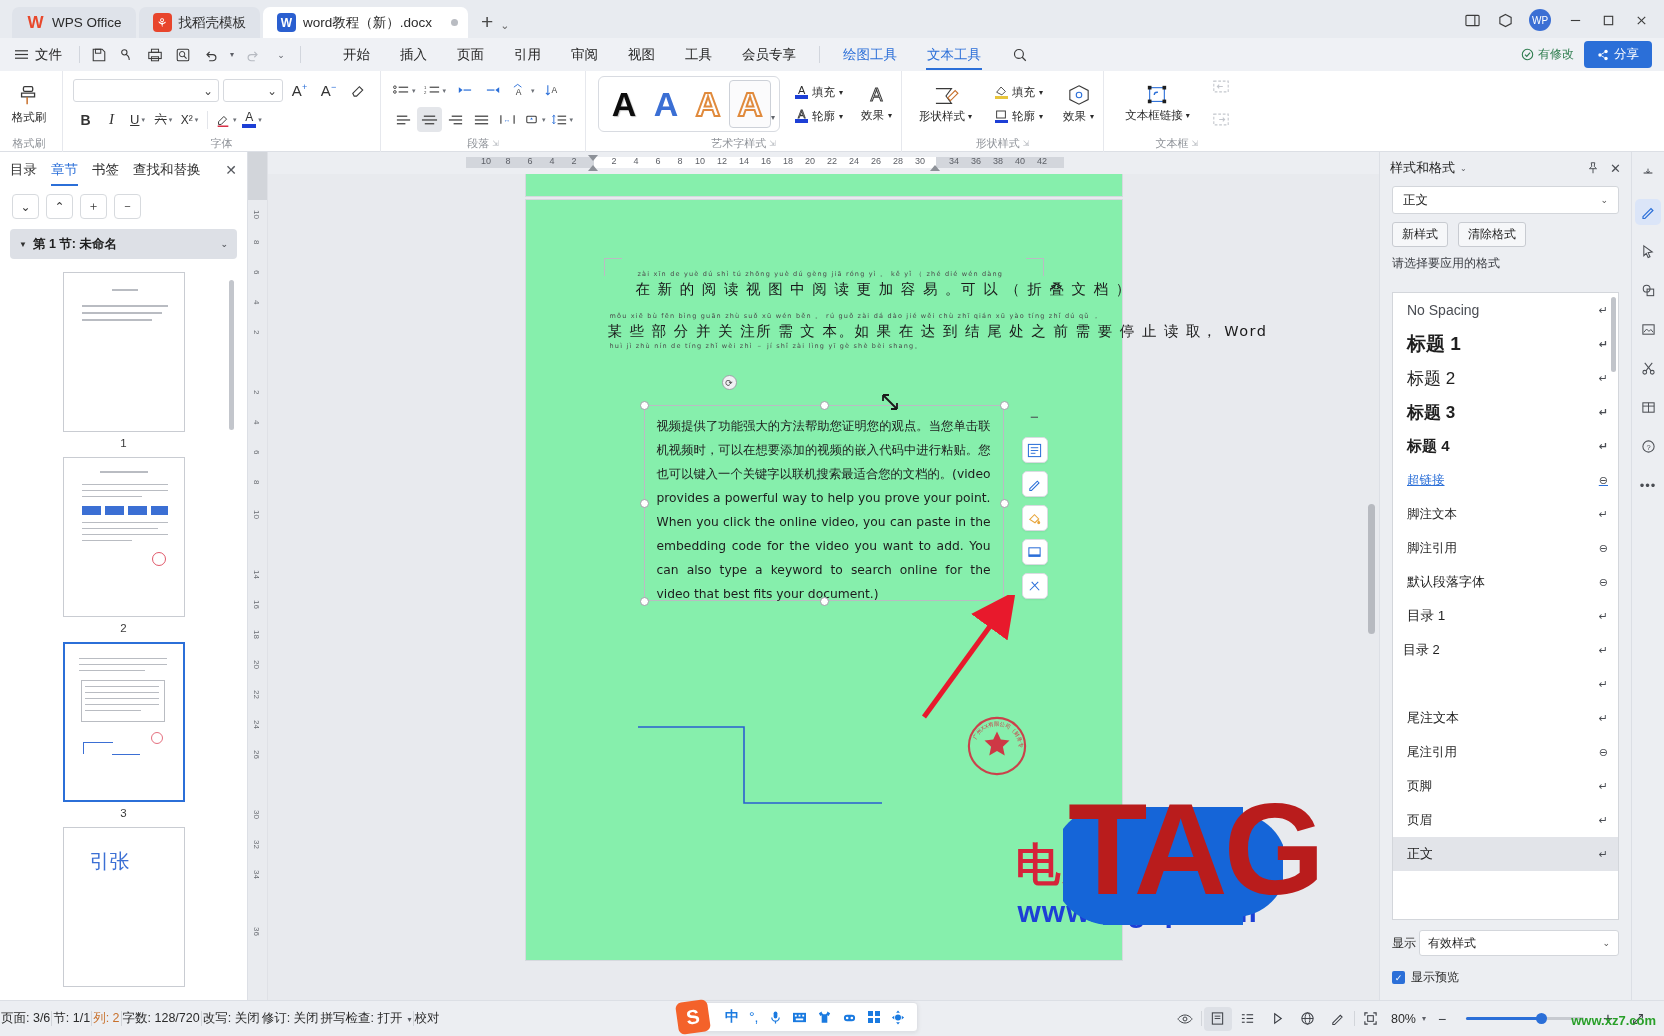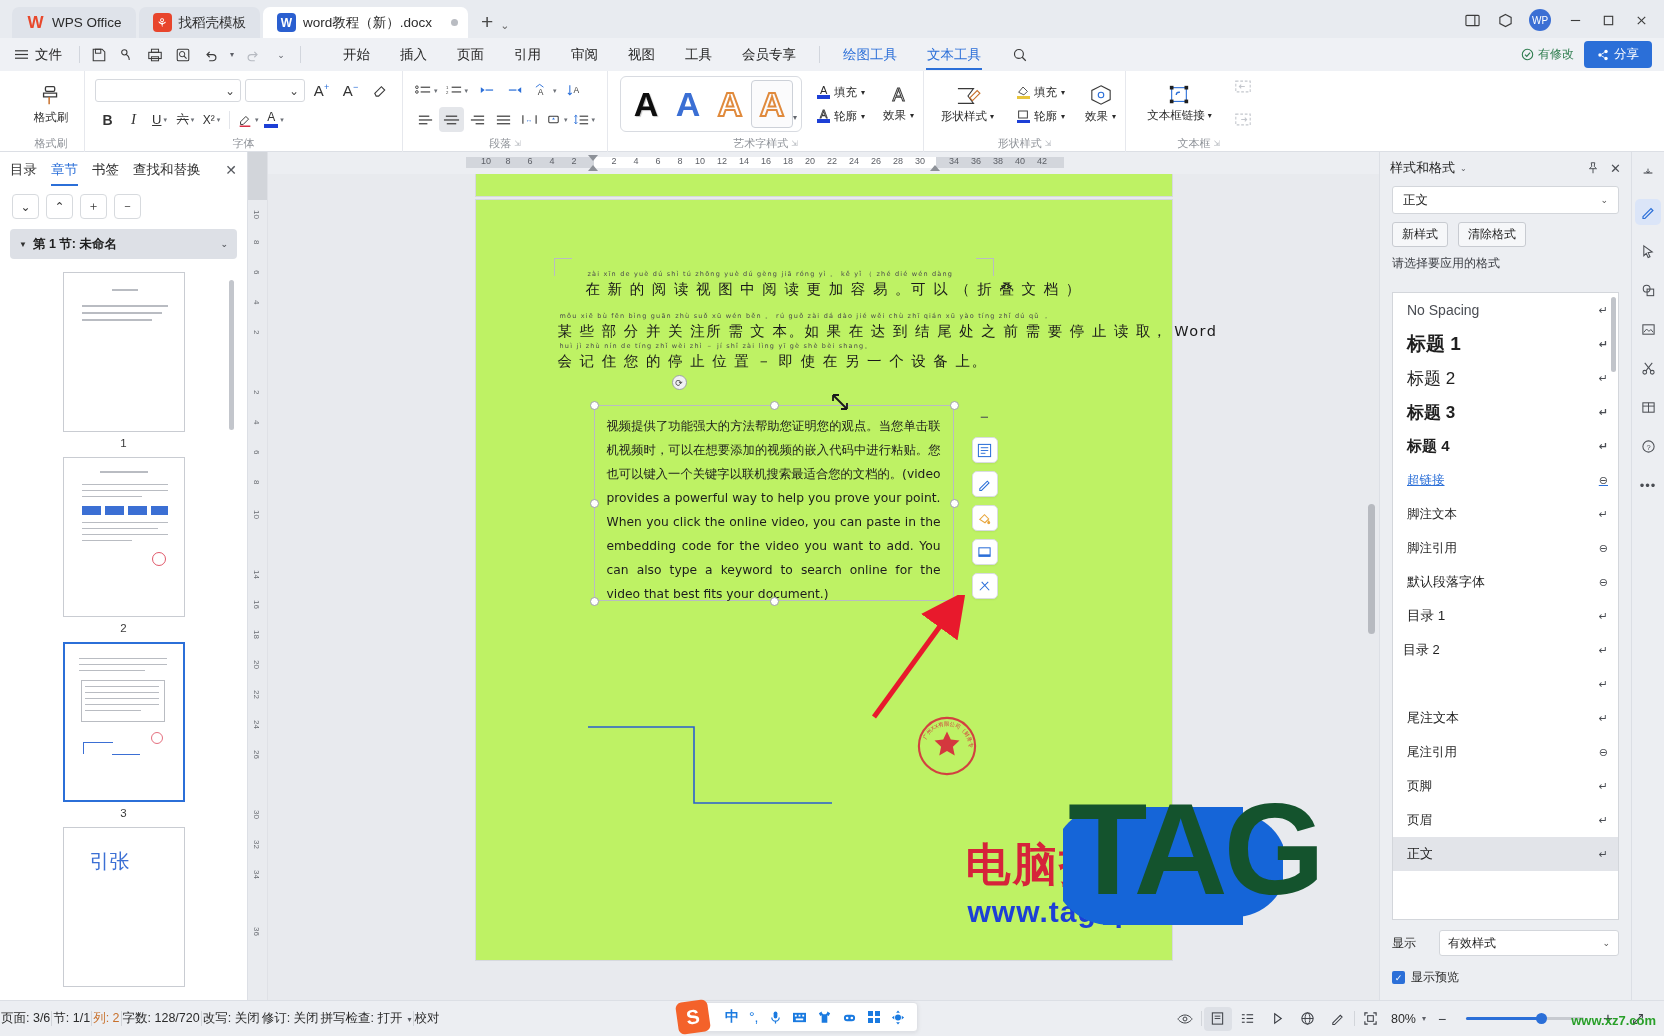--- a/index.html
+++ b/index.html
@@ -161,21 +161,21 @@
   .rh-marg { position: absolute; top: 5px; height: 11px; background: #d3d6dc; }
   .rh-num { position: absolute; top: 4px; transform: translateX(-50%); }
 
   
   .docarea {
     position: absolute; left: 268px; top: 174px; right: 285px; bottom: 36px;
     background: #e8eaee; overflow: hidden;
   }
   .page {
     position: absolute; left: 50%; transform: translateX(-50%); top: 26px;
-    width: 696px; height: 760px; background: #bef264; box-shadow: 0 0 0 1px #d6d9de;
+    width: 596px; height: 760px; background: #86efac; box-shadow: 0 0 0 1px #d6d9de;
   }
   .page.above { top: -38px; height: 60px; }
 
   .ptext { position: absolute; font-family: "DejaVu Sans", sans-serif; color: #1a1a1a; }
   .pyline { font-size: 14.5px; letter-spacing: 1.5px; white-space: nowrap; }
   .pinyin { font-size: 6.5px; color: #4a4a4a; letter-spacing: 1.2px; white-space: nowrap; }
 
   .tbox {
     position: absolute; left: 118px; top: 205px; width: 360px; height: 196px;
     border: 1px solid #b9bcc2;
@@ -231,21 +231,21 @@
   .rp-btn { border: 1px solid #c8cbd1; background: #f6f7f9; border-radius: 3px; padding: 3px 9px;
             font-size: 12px; color: #1f1f1f; cursor: pointer; }
   .rp-hint { padding: 4px 12px 5px; font-size: 12px; color: #3c3f45; }
   .rp-list { position: absolute; left: 12px; right: 12px; top: 140px; bottom: 80px;
              background: #fff; border: 1px solid #d3d6db; overflow: hidden; }
   .rp-item { display: flex; align-items: center; height: 34px; padding: 0 10px 0 14px; cursor: pointer;
              color: #1f1f1f; }
   .rp-item.sel { background: #e2e4e9; }
   .rp-item .mk { margin-left: auto; font-size: 11px; color: #4a4d53; }
   .rp-list-scroll { position: absolute; right: 2px; top: 4px; width: 5px; height: 75px; background: #c1c4ca; border-radius: 3px;}
-  .rp-foot { position: absolute; left: 12px; right: 12px; bottom: 44px; display: flex; align-items: center; gap: 23px;}
+  .rp-foot { position: absolute; left: 12px; right: 12px; bottom: 44px; display: flex; align-items: center; gap: 3px;}
   .rp-foot .lbl { font-size: 12px; color: #2b2b2b; white-space: nowrap; }
   .rp-foot .sel2 { flex: 1; height: 26px; background: #fff; border: 1px solid #d3d6db; border-radius: 3px;
                    display: flex; align-items: center; padding: 0 8px; font-size: 12px; color: #1f1f1f; cursor:pointer;}
   .rp-foot .sel2 .car { margin-left: auto; font-size: 9px; color: #555;}
   .rp-chk { position: absolute; left: 12px; bottom: 14px; display: flex; align-items: center; gap: 6px;
             font-size: 12px; color: #2b2b2b; cursor: pointer;}
   .cbox { width: 13px; height: 13px; background: #2b6fd8; border-radius: 2px; color: #fff;
           display: flex; align-items: center; justify-content: center; font-size: 9px; }
 
   
@@ -427,21 +427,21 @@
             <line x1="5.2" y1="6" x2="8.8" y2="4" stroke="#fff" stroke-width="1"></line>
             <line x1="5.2" y1="8" x2="8.8" y2="10" stroke="#fff" stroke-width="1"></line>
           </svg>
         <span>分享</span>
       </div>
     </div>
   </div>
 
   <div class="ribbon">
 
-    <div class="rgroup" style="padding-left:24px">
+    <div class="rgroup" style="padding-left:2px">
       <div class="rg-body">
         <div class="fmtbrush">
           <span class="gl">
             <svg class="gi" width="26" height="26" viewBox="0 0 28 28">
                 <rect x="8" y="4" width="10" height="5" rx="1.4" fill="none" stroke="#3a3a3a" stroke-width="1.4"></rect>
                 <path d="M6 11h14v4H6z" fill="none" stroke="#3a3a3a" stroke-width="1.4"></path>
                 <path d="M12 15v8" stroke="#c8702b" stroke-width="1.6"></path>
               </svg>
           </span>
           <span class="tx">格式刷</span>
@@ -897,21 +897,20 @@
       <div style="position:absolute;left:78px;top:58px;width:18px;height:18px;border-left:1px solid #b9bcc2;border-top:1px solid #b9bcc2"></div>
       <div style="position:absolute;left:500px;top:58px;width:18px;height:18px;border-right:1px solid #b9bcc2;border-top:1px solid #b9bcc2"></div>
 
       <div class="ptext pinyin" style="left:112px;top:70px">zài xīn de yuè dú shì tú zhōng yuè dú gèng jiā róng yì 。 kě yǐ （ zhé dié wén dàng</div>
       <div class="ptext pyline" style="left:110px;top:80px">在 新 的 阅 读 视 图 中 阅 读 更 加 容 易 。可 以 （ 折 叠 文 档 ）</div>
 
       <div class="ptext pinyin" style="left:84px;top:112px">mǒu xiē bù fēn bìng guān zhù suǒ xū wén běn 。 rú guǒ zài dá dào jié wěi chù zhī qián xū yào tíng zhǐ dú qǔ ，</div>
       <div class="ptext pyline" style="left:82px;top:122px">某 些 部 分 并 关 注所 需 文 本。如 果 在 达 到 结 尾 处 之 前 需 要 停 止 读 取， Word</div>
 
       <div class="ptext pinyin" style="left:84px;top:142px">huì jì zhù nín de tíng zhǐ wèi zhì － jí shǐ zài lìng yī gè shè bèi shang。</div>
-      <div class="ptext pyline" style="left:82px;top:152px">会 记 住 您 的 停 止 位 置 － 即 使 在 另 一 个 设 备 上。</div>
 
       <div class="rot" style="left:196px;top:175px">⟳</div>
 
       <div class="tbox">
         <div class="tbox-inner">视频提供了功能强大的方法帮助您证明您的观点。当您单击联机视频时，可以在想要添加的视频的嵌入代码中进行粘贴。您也可以键入一个关键字以联机搜索最适合您的文档的。(video provides a powerful way to help you prove your point. When you click the online video, you can paste in the embedding code for the video you want to add. You can also type a keyword to search online for the video that best fits your document.)</div>
         <div class="hnd" style="left:-5px;top:-5px"></div>
         <div class="hnd" style="left:175px;top:-5px"></div>
         <div class="hnd" style="left:355px;top:-5px"></div>
         <div class="hnd" style="left:-5px;top:93px"></div>
         <div class="hnd" style="left:355px;top:93px"></div>
@@ -982,21 +981,21 @@
       <div class="wm1">电脑技术网</div>
       <div class="wm2">www.tagxp.com</div>
     </div>
 
     <svg class="wmtag-bg" viewBox="0 0 220 132">
       <circle cx="48" cy="66" r="60" fill="#1565d8"></circle>
       <circle cx="108" cy="66" r="58" fill="#1565d8"></circle>
       <circle cx="172" cy="66" r="52" fill="#1565d8"></circle>
       <rect x="40" y="8" width="140" height="118" fill="#1565d8"></rect>
     </svg>
-    <div class="wmtag" style="color:#14532d">TAG</div>
+    <div class="wmtag" style="color:#b91c1c">TAG</div>
 
     <div class="doc-vscroll"></div>
   </div>
 
   <div class="rightpanel">
     <div class="rp-head">
       <span>样式和格式</span>
       <span class="car">⌄</span>
       <span class="acts">
         <span>

